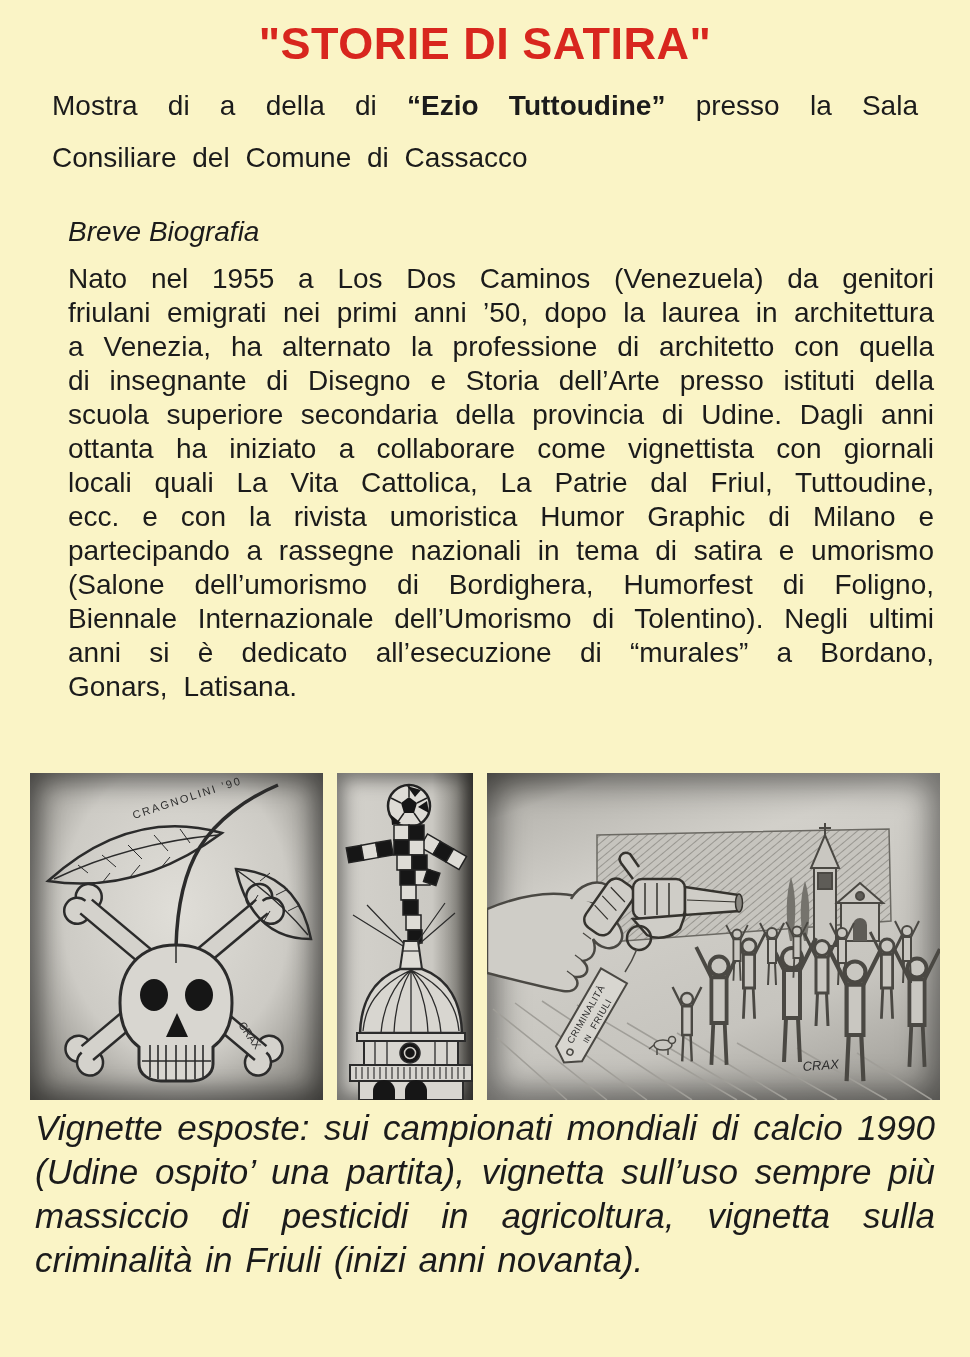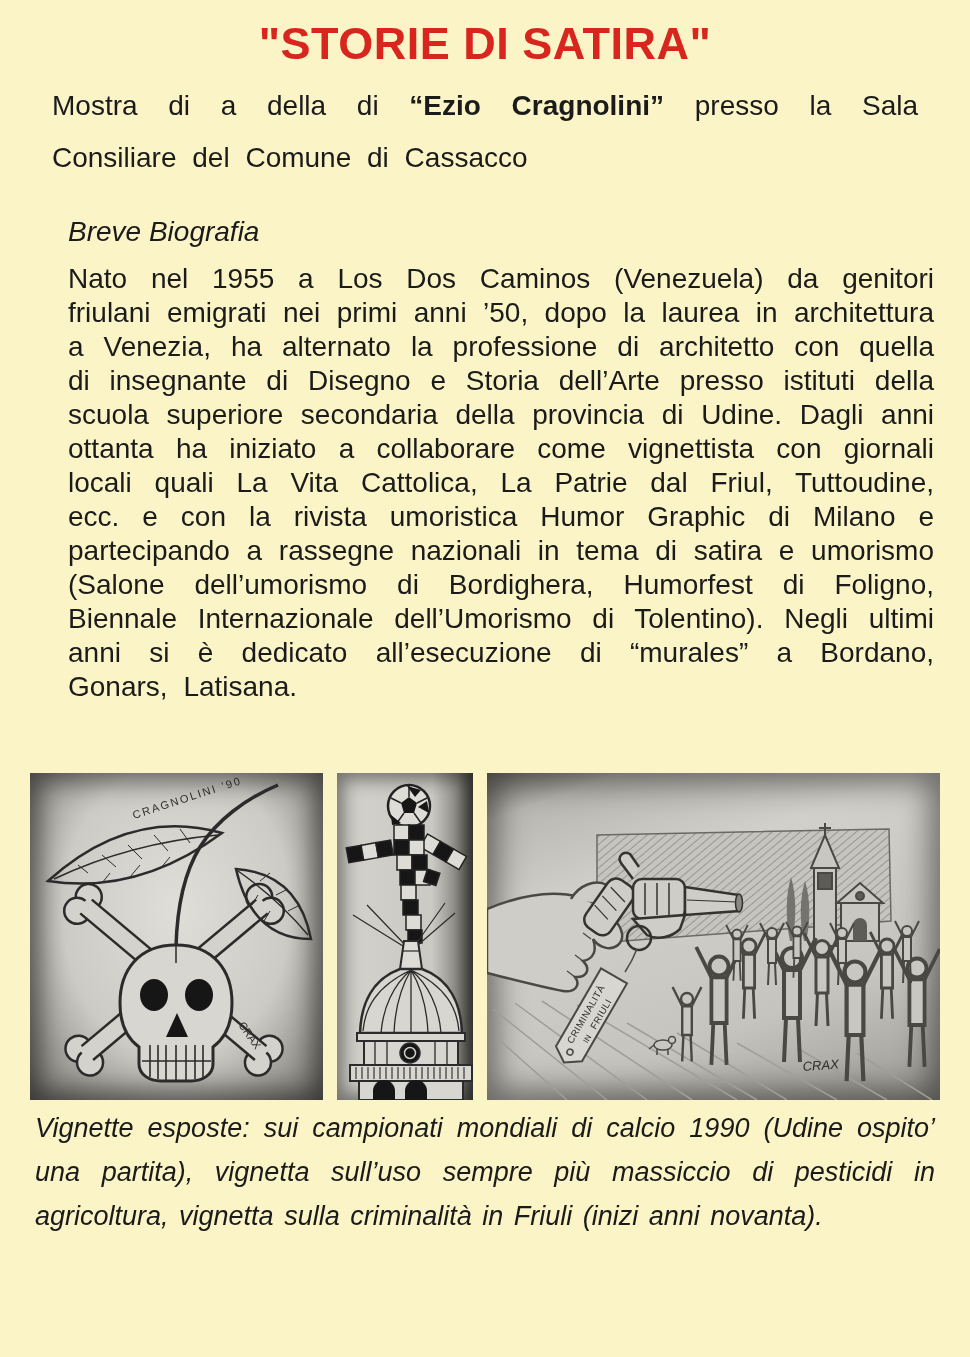--- a/index.html
+++ b/index.html
@@ -41,35 +41,35 @@
     background:linear-gradient(90deg, #d4d2cc 0%, #cbc9c3 70%, #8d8b85 88%, #4e4c47 100%);
     box-shadow:inset 0 0 18px 6px rgba(10,10,10,0.5);
   }
   .photo3 {
     width:453px;
     background:linear-gradient(160deg, #7d7b75 0%, #b9b7b1 10%, #d2d0ca 32%, #c6c4be 70%, #9a9892 100%);
     box-shadow:inset 0 0 30px 10px rgba(10,10,10,0.5);
   }
   .caption {
     position:absolute; top:1106px; left:35px; width:900px; margin:0;
-    font-size:27px; line-height:44px; font-style:italic;
+    font-size:35px; line-height:44px; font-style:italic;
     text-align:justify; word-spacing:3px;
   }
   .hours { position:absolute; top:1228px; left:35px; margin:0; }
   .hours p { margin:0; font-size:28px; line-height:39px; }
   text.handwriting { fill:#2b2b2b; font-family:"Liberation Sans", sans-serif; }
 </style>
 </head>
 <body>
 
 <div class="page">
 
   <h1 class="title">"STORIE DI SATIRA"</h1>
 
-  <p class="intro"><span>Mostra di a della di </span><b>“Ezio Cragnolini”</b><span> presso la Sala Consiliare del Comune di Cassacco</span></p>
+  <p class="intro"><span>Mostra di a della di </span><b>“Ezio Tuttoudine”</b><span> presso la Sala Consiliare del Comune di Cassacco</span></p>
 
   <p class="bio-heading">Breve Biografia</p>
 
   <p class="bio">Nato nel 1955 a Los Dos Caminos (Venezuela) da genitori friulani emigrati nei primi anni ’50, dopo la laurea in architettura a Venezia, ha alternato la professione di architetto con quella di insegnante di Disegno e Storia dell’Arte presso istituti della scuola superiore secondaria della provincia di Udine. Dagli anni ottanta ha iniziato a collaborare come vignettista con giornali locali quali La Vita Cattolica, La Patrie dal Friul, Tuttoudine, ecc. e con la rivista umoristica Humor Graphic di Milano e partecipando a rassegne nazionali in tema di satira e umorismo (Salone dell’umorismo di Bordighera, Humorfest di Foligno, Biennale Internazionale dell’Umorismo di Tolentino). Negli ultimi anni si è dedicato all’esecuzione di “murales” a Bordano, Gonars, Latisana.</p>
 
   <div class="gallery">
 
     <figure class="photo photo1">
       <svg viewBox="0 0 293 327">
 

